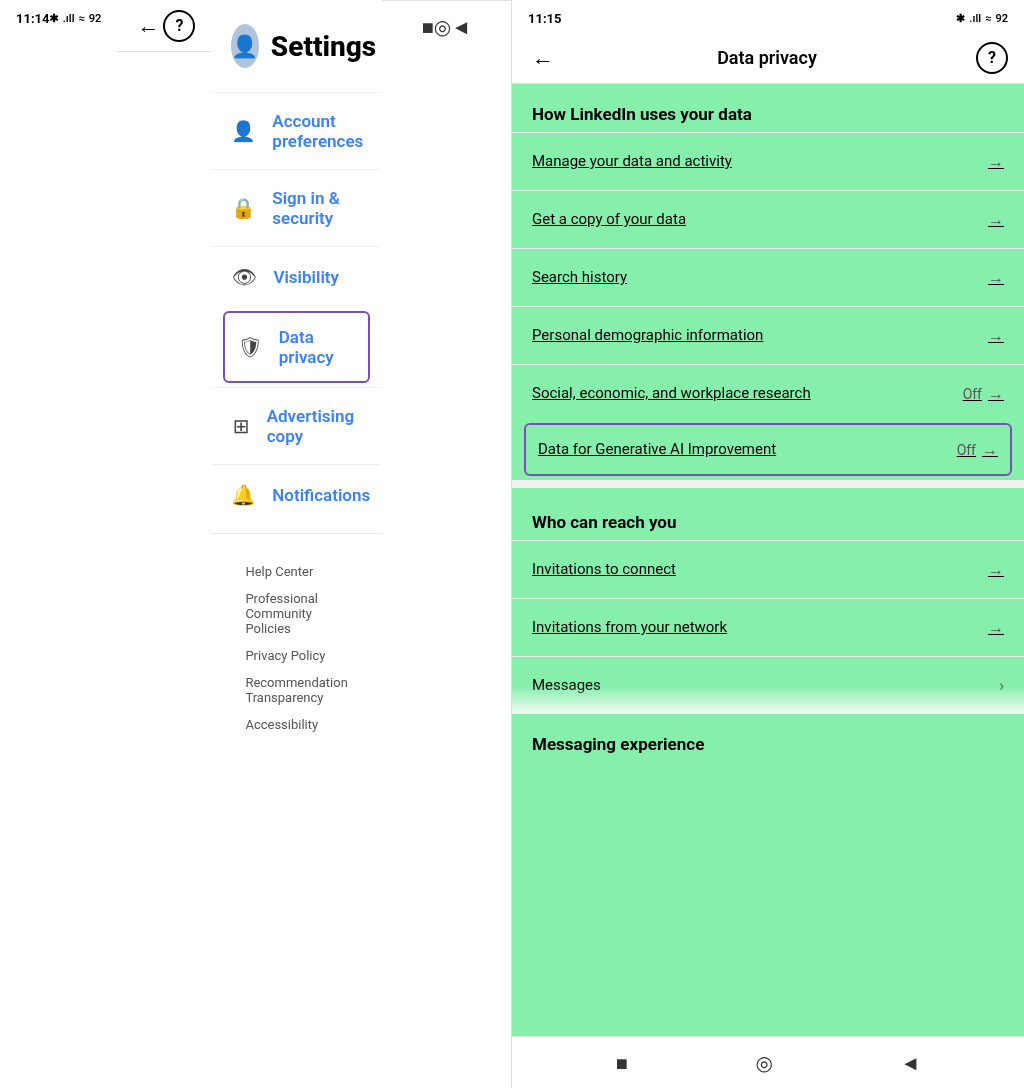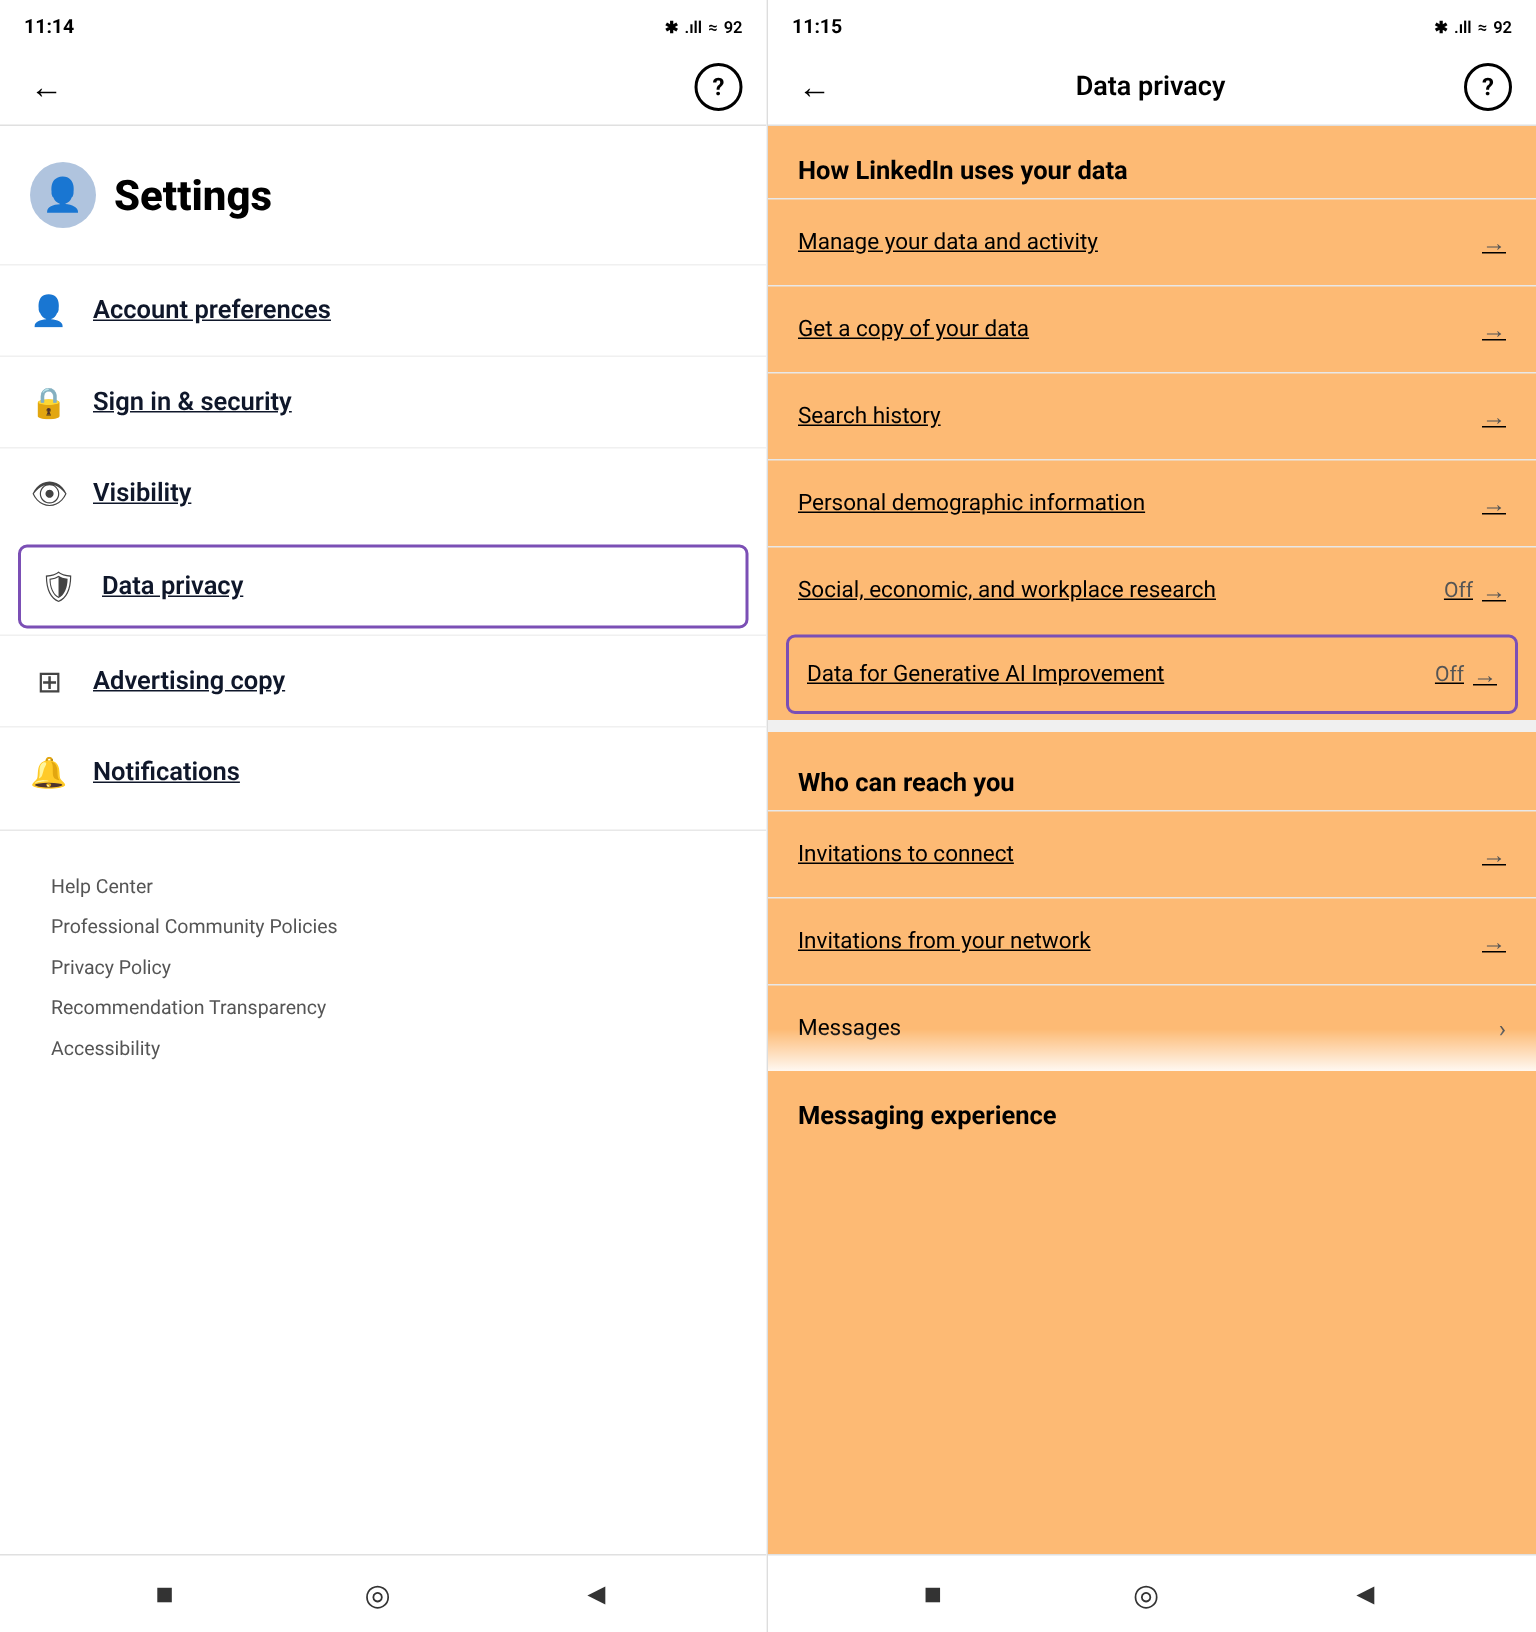--- a/index.html
+++ b/index.html
@@ -11,21 +11,21 @@
       height: 1088px;
       overflow: hidden;
     }
 
     
     .phone {
       width: 512px;
       height: 1088px;
       background: #fff;
       display: flex;
-      flex-direction: column;
+      flex-direction: row;
       border-right: 1px solid #ddd;
       position: relative;
       overflow: hidden;
     }
 
     
     .status-bar {
       display: flex;
       justify-content: space-between;
       align-items: center;
@@ -122,22 +122,21 @@
     }
     .menu-icon {
       font-size: 20px;
       color: #444;
       width: 26px;
       text-align: center;
     }
     .menu-label {
       font-size: 17px;
       font-weight: 600;
-      color: #0f172a;
-      text-decoration: underline;
+      color: #3b82f6;
     }
 
     .settings-divider {
       height: 1px;
       background: #e8e8e8;
       margin: 8px 0;
     }
 
     .footer-links {
       padding: 16px 34px;
@@ -172,21 +171,21 @@
       height: 1088px;
       background: #fff;
       display: flex;
       flex-direction: column;
       overflow: hidden;
     }
 
     .privacy-content {
       flex: 1;
       overflow-y: auto;
-      background: #fdba74;
+      background: #86efac;
     }
 
     .section-heading {
       font-size: 17px;
       font-weight: 700;
       color: #000;
       padding: 20px 20px 8px;
     }
 
     .privacy-item {

